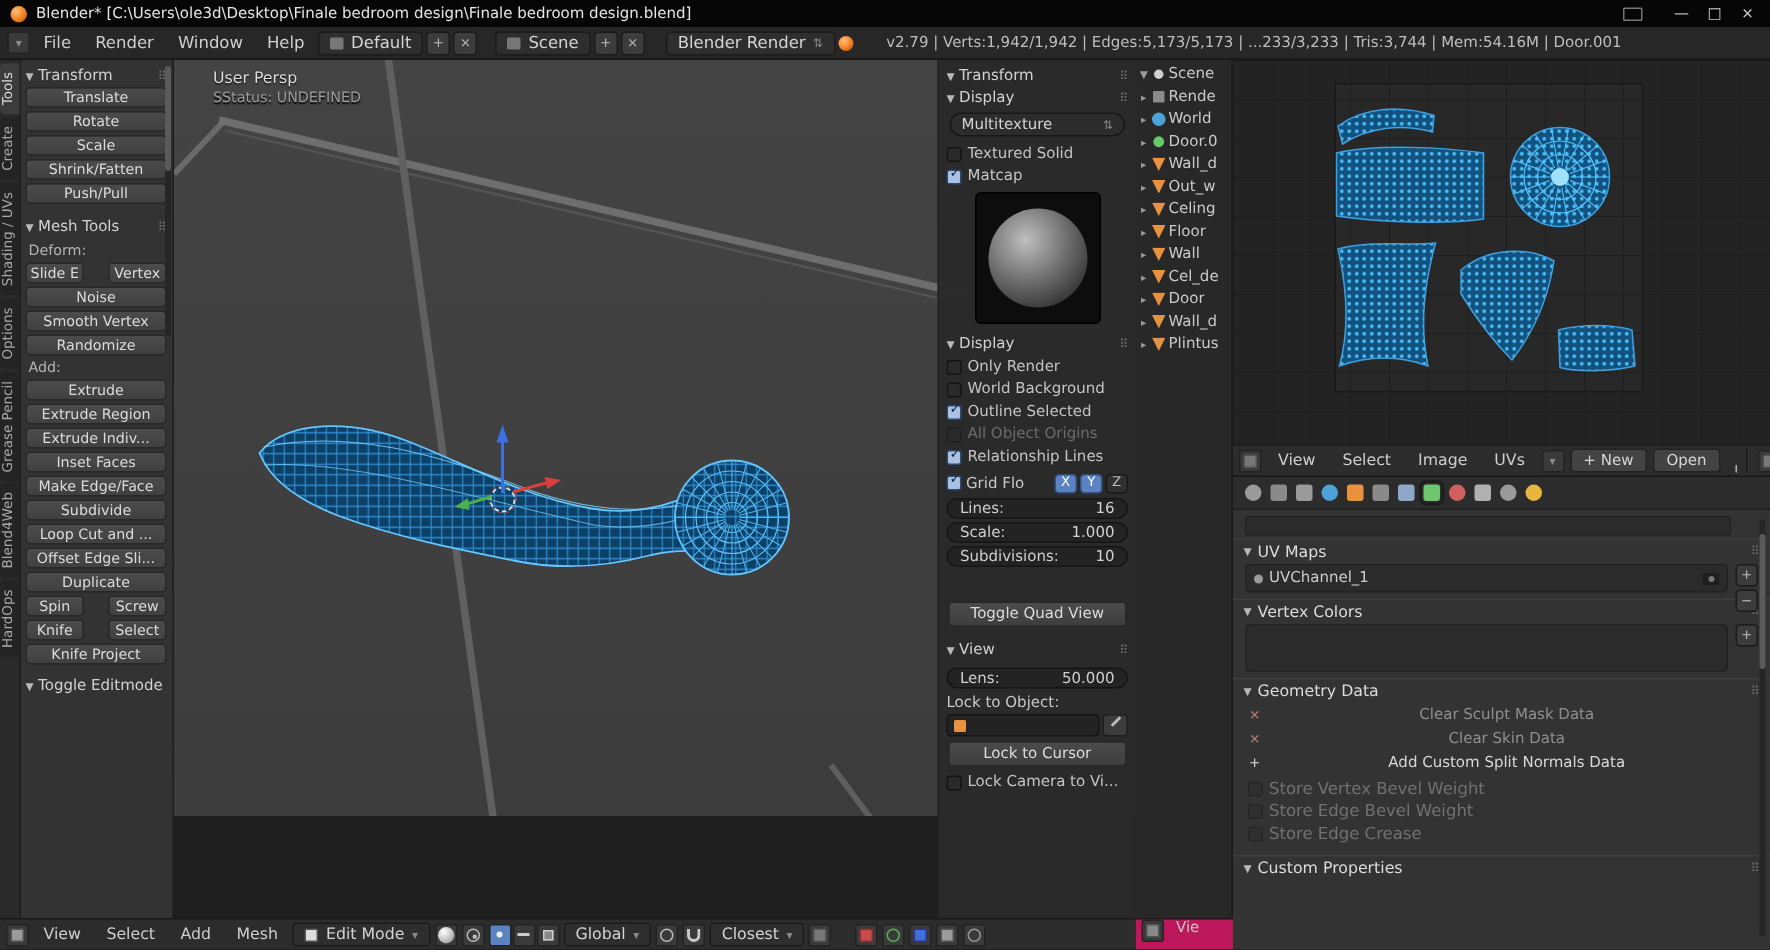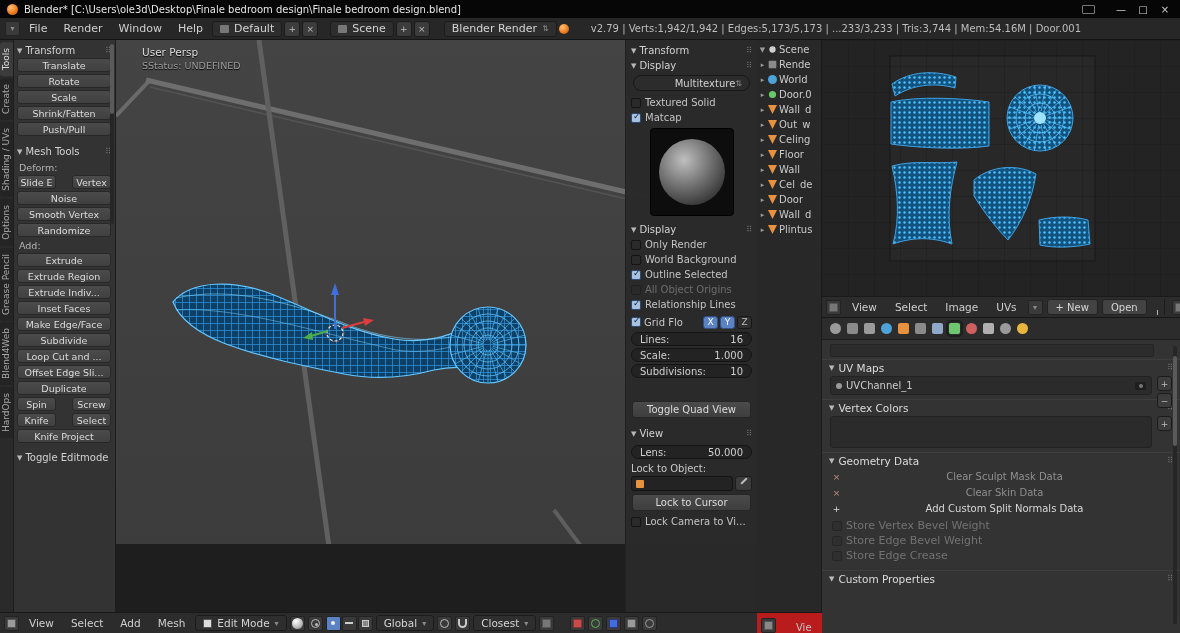--- a/index.html
+++ b/index.html
@@ -38,21 +38,21 @@
 .slabel{font-size:9.5px;color:#b4b4b4;margin:3px 0 2px;padding-left:2px}
 .vscroll{position:absolute;width:4px;background:#262626;border-radius:2px}
 .vthumb{width:4px;background:#5a5a5a;border-radius:2px}
 
 #viewport{left:116px;top:40px;width:641px;height:504px;background:linear-gradient(#444,#3c3c3c);overflow:hidden}
 #vp-canvas{left:0;top:0}
 .vptext{position:absolute;color:#dedede;font-size:10.5px;text-shadow:0 1px 1px #000}
 .vptext.dim{color:#9c9c9c;font-size:9.5px}
 
 #npanel{left:625px;top:40px;width:132px;height:572px;background:rgba(41,41,41,.97);border-left:1px solid #202020;padding:3px 5px;overflow:hidden;font-size:10px;z-index:3}
-.selectdd{height:16px;background:#2c2c2c;border:1px solid #181818;border-radius:8px;display:flex;align-items:center;justify-content:flex-end;padding:0 7px;color:#d2d2d2;margin:2px 2px 4px}
+.selectdd{height:16px;background:#2c2c2c;border:1px solid #181818;border-radius:8px;display:flex;align-items:center;justify-content:space-between;padding:0 7px;color:#d2d2d2;margin:2px 2px 4px}
 .chkrow{display:flex;align-items:center;gap:4px;height:15px;color:#c4c4c4;white-space:nowrap;overflow:hidden}
 .chkrow.dis{opacity:.42}
 .chk{width:10px;height:10px;border:1px solid #141414;background:#2a2a2a;border-radius:2px;position:relative;flex:none}
 .chk.on{background:#a9c2e2;border-color:#2c4a74}
 .chk.on::after{content:"✓";position:absolute;left:1px;top:-3px;font-size:9px;color:#13263f}
 .chklb{overflow:hidden;text-overflow:clip}
 .matcapbox{width:84px;height:88px;background:#0d0d0d;border:1px solid #000;border-radius:4px;margin:3px auto 4px;display:flex;align-items:center;justify-content:center}
 .matsphere{width:66px;height:66px;border-radius:50%;background:radial-gradient(circle at 38% 32%,#bfbfbf,#6f6f6f 45%,#262626 88%)}
 .gridrow{display:flex;align-items:center;gap:3px;height:16px;margin:2px 0}
 .axbtn{min-width:15px;height:13px;background:#303030;border:1px solid #181818;border-radius:3px;display:inline-flex;align-items:center;justify-content:center;color:#bbb;font-size:9px}
@@ -79,21 +79,21 @@
 #outliner{left:757px;top:40px;width:65px;height:572px;background:#282828;border-right:1px solid #1b1b1b;padding:2px 0;overflow:hidden;font-size:10px}
 .orow{display:flex;align-items:center;gap:2px;height:15px;padding-left:2px;color:#cacaca;white-space:nowrap;overflow:hidden}
 .oexp{width:7px;font-size:7px;color:#9a9a9a;flex:none;text-align:center}
 .oic{width:9px;height:9px;flex:none}
 .oic.scene{border-radius:50%;background:#cfcfcf;transform:scale(.7)}
 .oic.image{background:#8a8a8a;border-radius:1px;transform:scale(.85)}
 .oic.world{border-radius:50%;background:#4da3d8}
 .oic.mesh{background:#e8913f;clip-path:polygon(50% 100%,0 0,100% 0)}
 .oic.mesh-green{border-radius:50%;background:#67c967;transform:scale(.8)}
 .olab{overflow:hidden}
-#outliner-footer{left:757px;top:612px;width:65px;height:21px;background:#b91c1c;border-top:1px solid #191919;display:flex;align-items:flex-end;gap:20px;padding:0 4px;font-size:10px;color:#c4c4c4}
+#outliner-footer{left:757px;top:612px;width:65px;height:21px;background:#be185d;border-top:1px solid #191919;display:flex;align-items:flex-start;gap:8px;padding:0 4px;font-size:10px;color:#c4c4c4}
 
 #uveditor{left:822px;top:40px;width:358px;height:256px;background:#232323;overflow:hidden}
 #uvheader{left:822px;top:296px;width:358px;height:22px;background:#2c2c2c;border-top:1px solid #1a1a1a;border-bottom:1px solid #161616;display:flex;align-items:center;gap:4px;padding:0 4px;font-size:10.5px;white-space:nowrap;overflow:hidden}
 .hbtn{height:16px;background:#434343;border:1px solid #222;border-radius:3px;display:inline-flex;align-items:center;padding:0 8px;color:#d6d6d6;font-size:10px}
 .pin{width:8px;height:8px;border-radius:50%;background:#b5b5b5;position:relative;margin:0 3px}
 .pin::after{content:"";position:absolute;left:3px;top:7px;width:1.5px;height:5px;background:#b5b5b5}
 .vdiv{width:1px;height:16px;background:#1c1c1c;margin:0 3px}
 
 #props{left:822px;top:318px;width:358px;height:315px;background:#333;overflow:hidden}
 #props-header{height:22px;background:#2c2c2c;border-bottom:1px solid #1e1e1e;display:flex;align-items:center;gap:6px;padding:0 8px}

